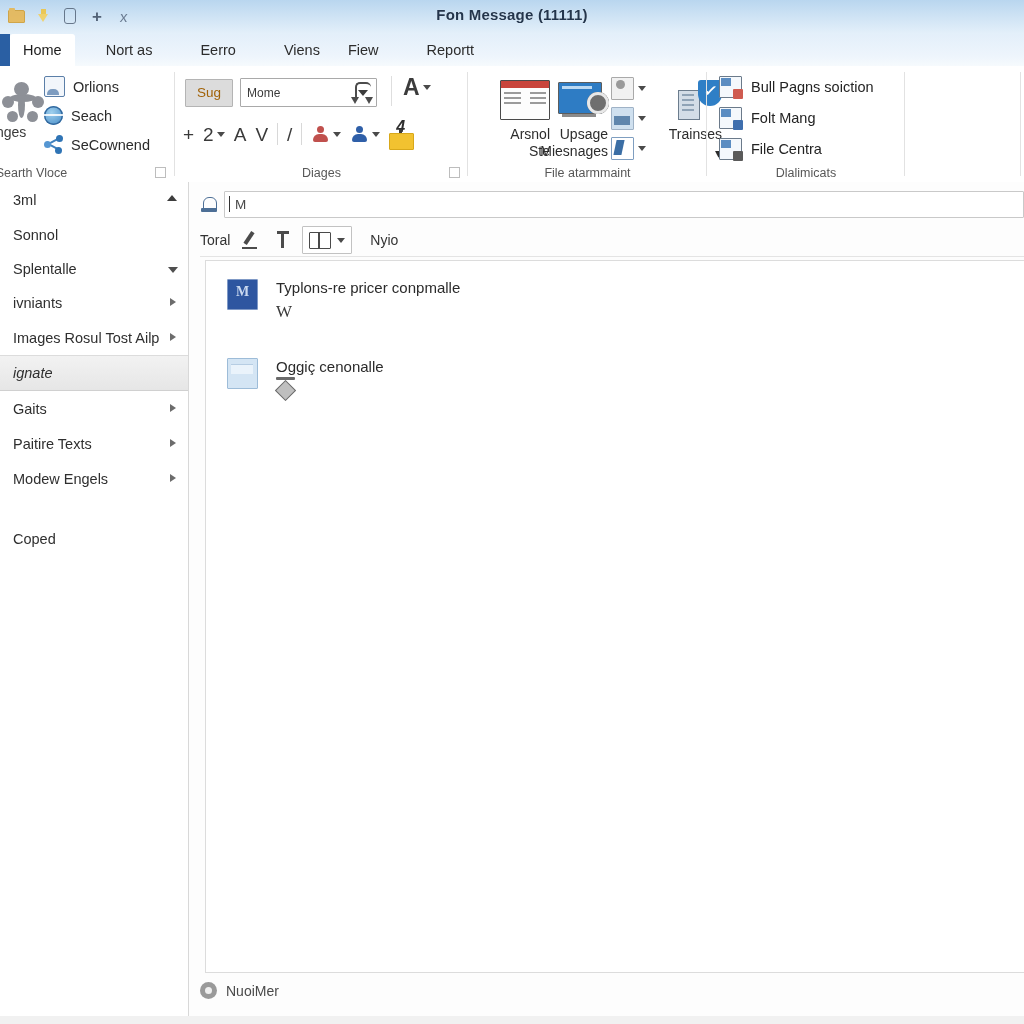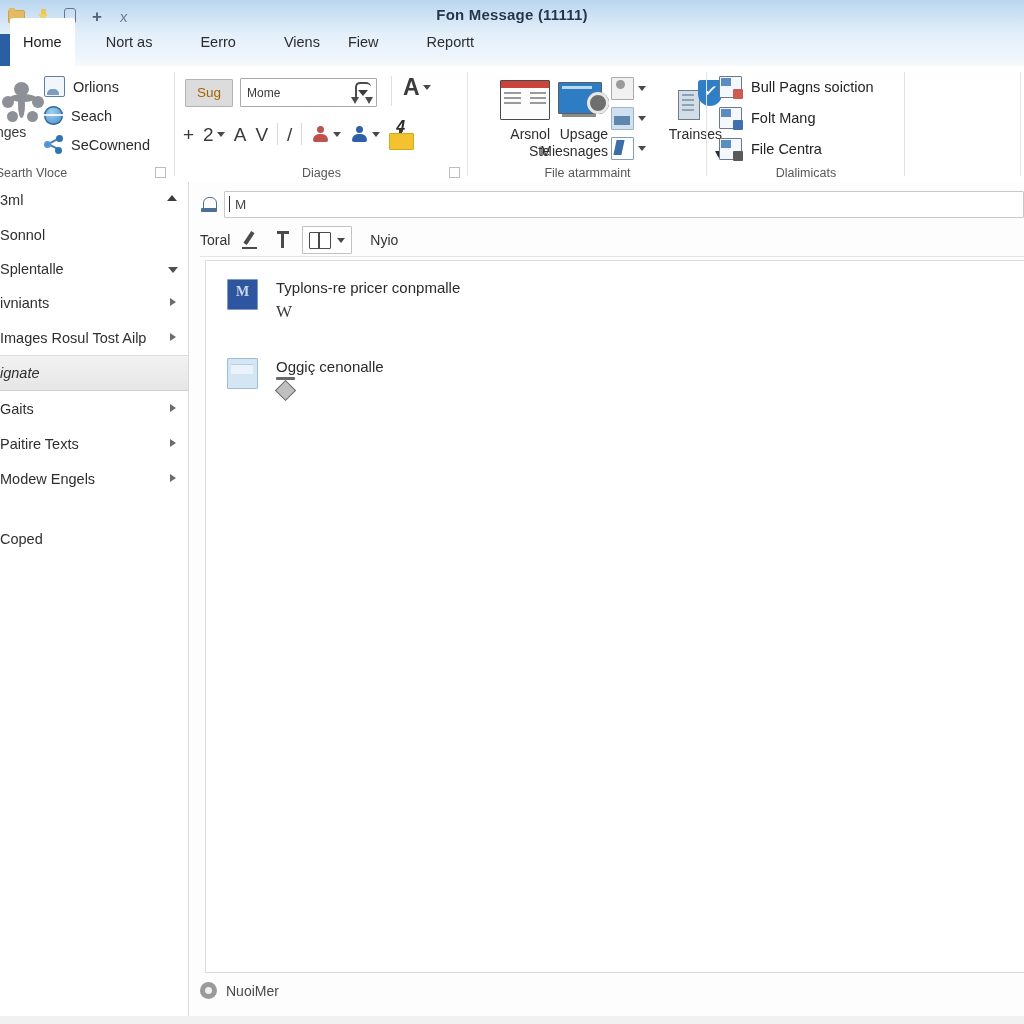--- a/index.html
+++ b/index.html
@@ -118,21 +118,21 @@
   .tabs {
     position: absolute;
     left: 10px; top: 0;
     display: flex;
     align-items: flex-end;
     height: 32px;
   }
   .tab {
     position: relative;
     height: 32px;
-    padding: 8px 13px;
+    padding: 0 13px;
     display: flex;
     align-items: center;
     font-size: 14.5px;
     color: #2c2c2c;
     filter: blur(0.5px);
     white-space: nowrap;
   }
   .tab.active {
     background: #ffffff;
     border-radius: 3px 3px 0 0;
@@ -620,21 +620,21 @@
     position: relative;
     height: 34px;
     display: flex;
     align-items: center;
     padding-left: 0px;
     font-size: 14.5px;
     color: #2f2f2f;
     filter: blur(0.55px);
     white-space: nowrap;
   }
-  .nav-item .txt { padding-left: 0px; }
+  .nav-item .txt { padding-left: 0px; margin-left: 13px; }
   .nav-item.selected {
     background: linear-gradient(to bottom, #f2f2f2, #e6e6e6);
     border-top: 1px solid #dcdcdc;
     border-bottom: 1px solid #d0d0d0;
   }
   .nav-arrow-right {
     position: absolute;
     right: 12px; top: 13px;
     width: 0; height: 0;
     border-top: 4.5px solid transparent;

